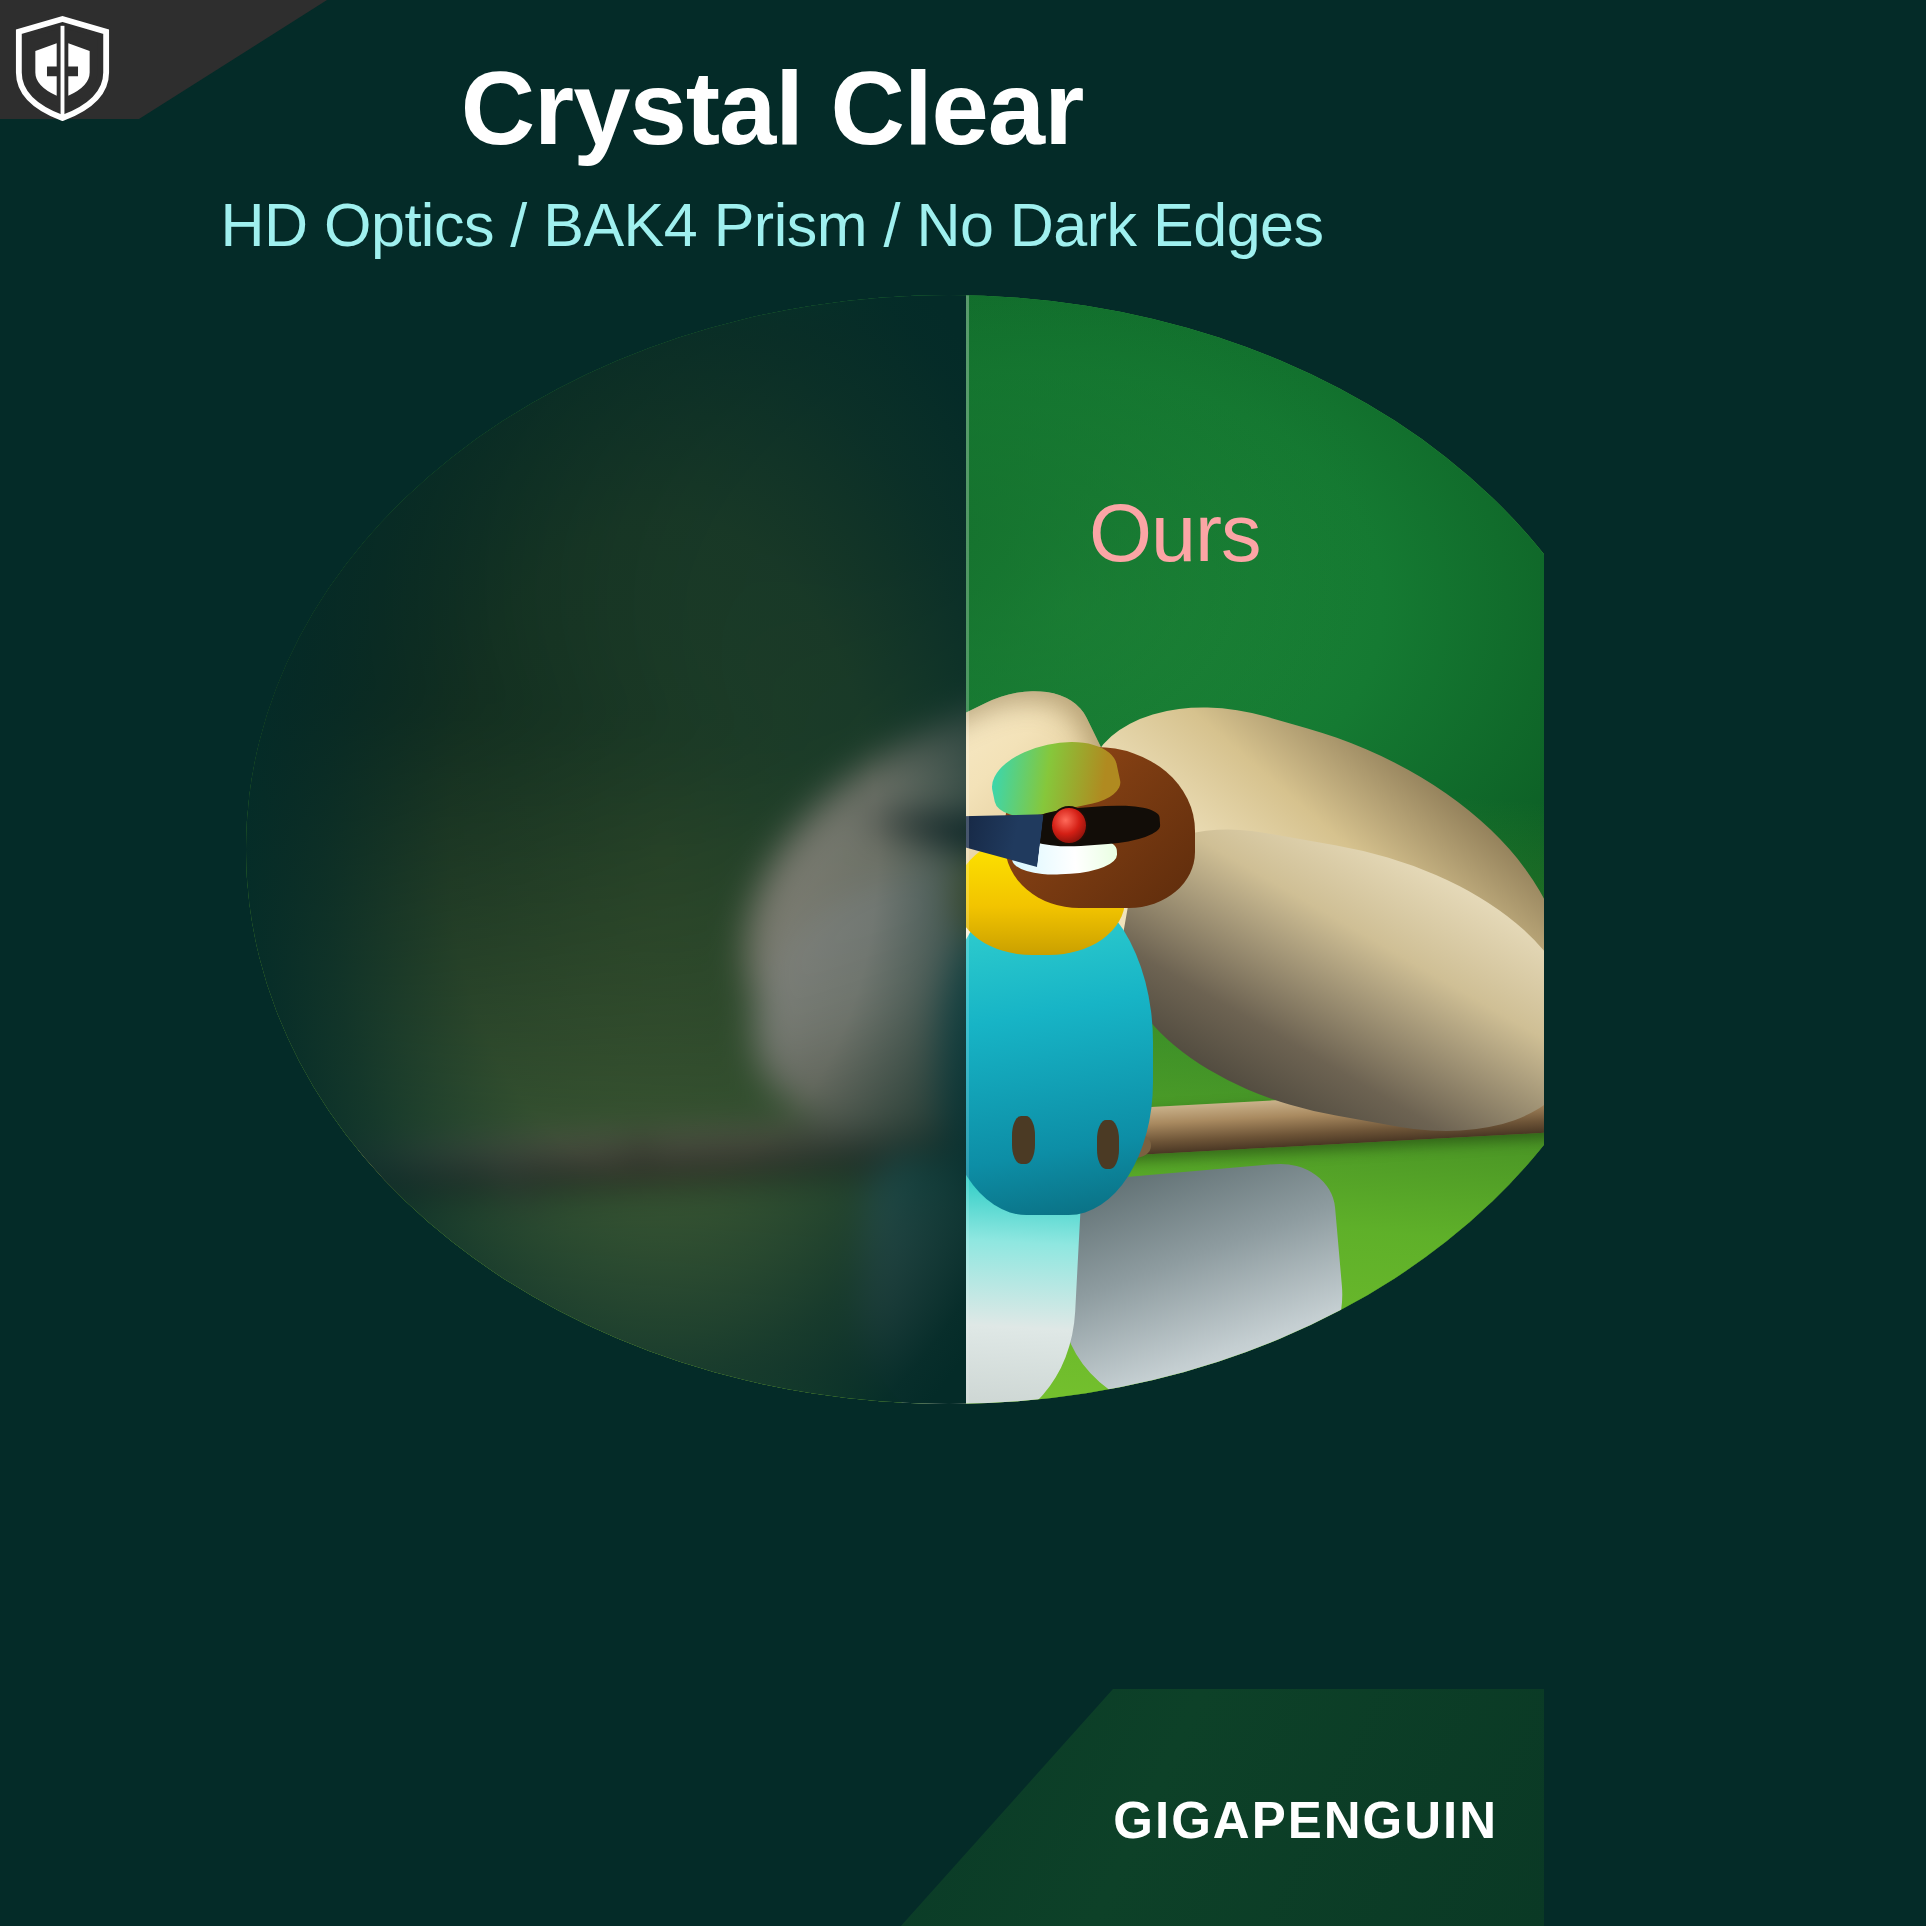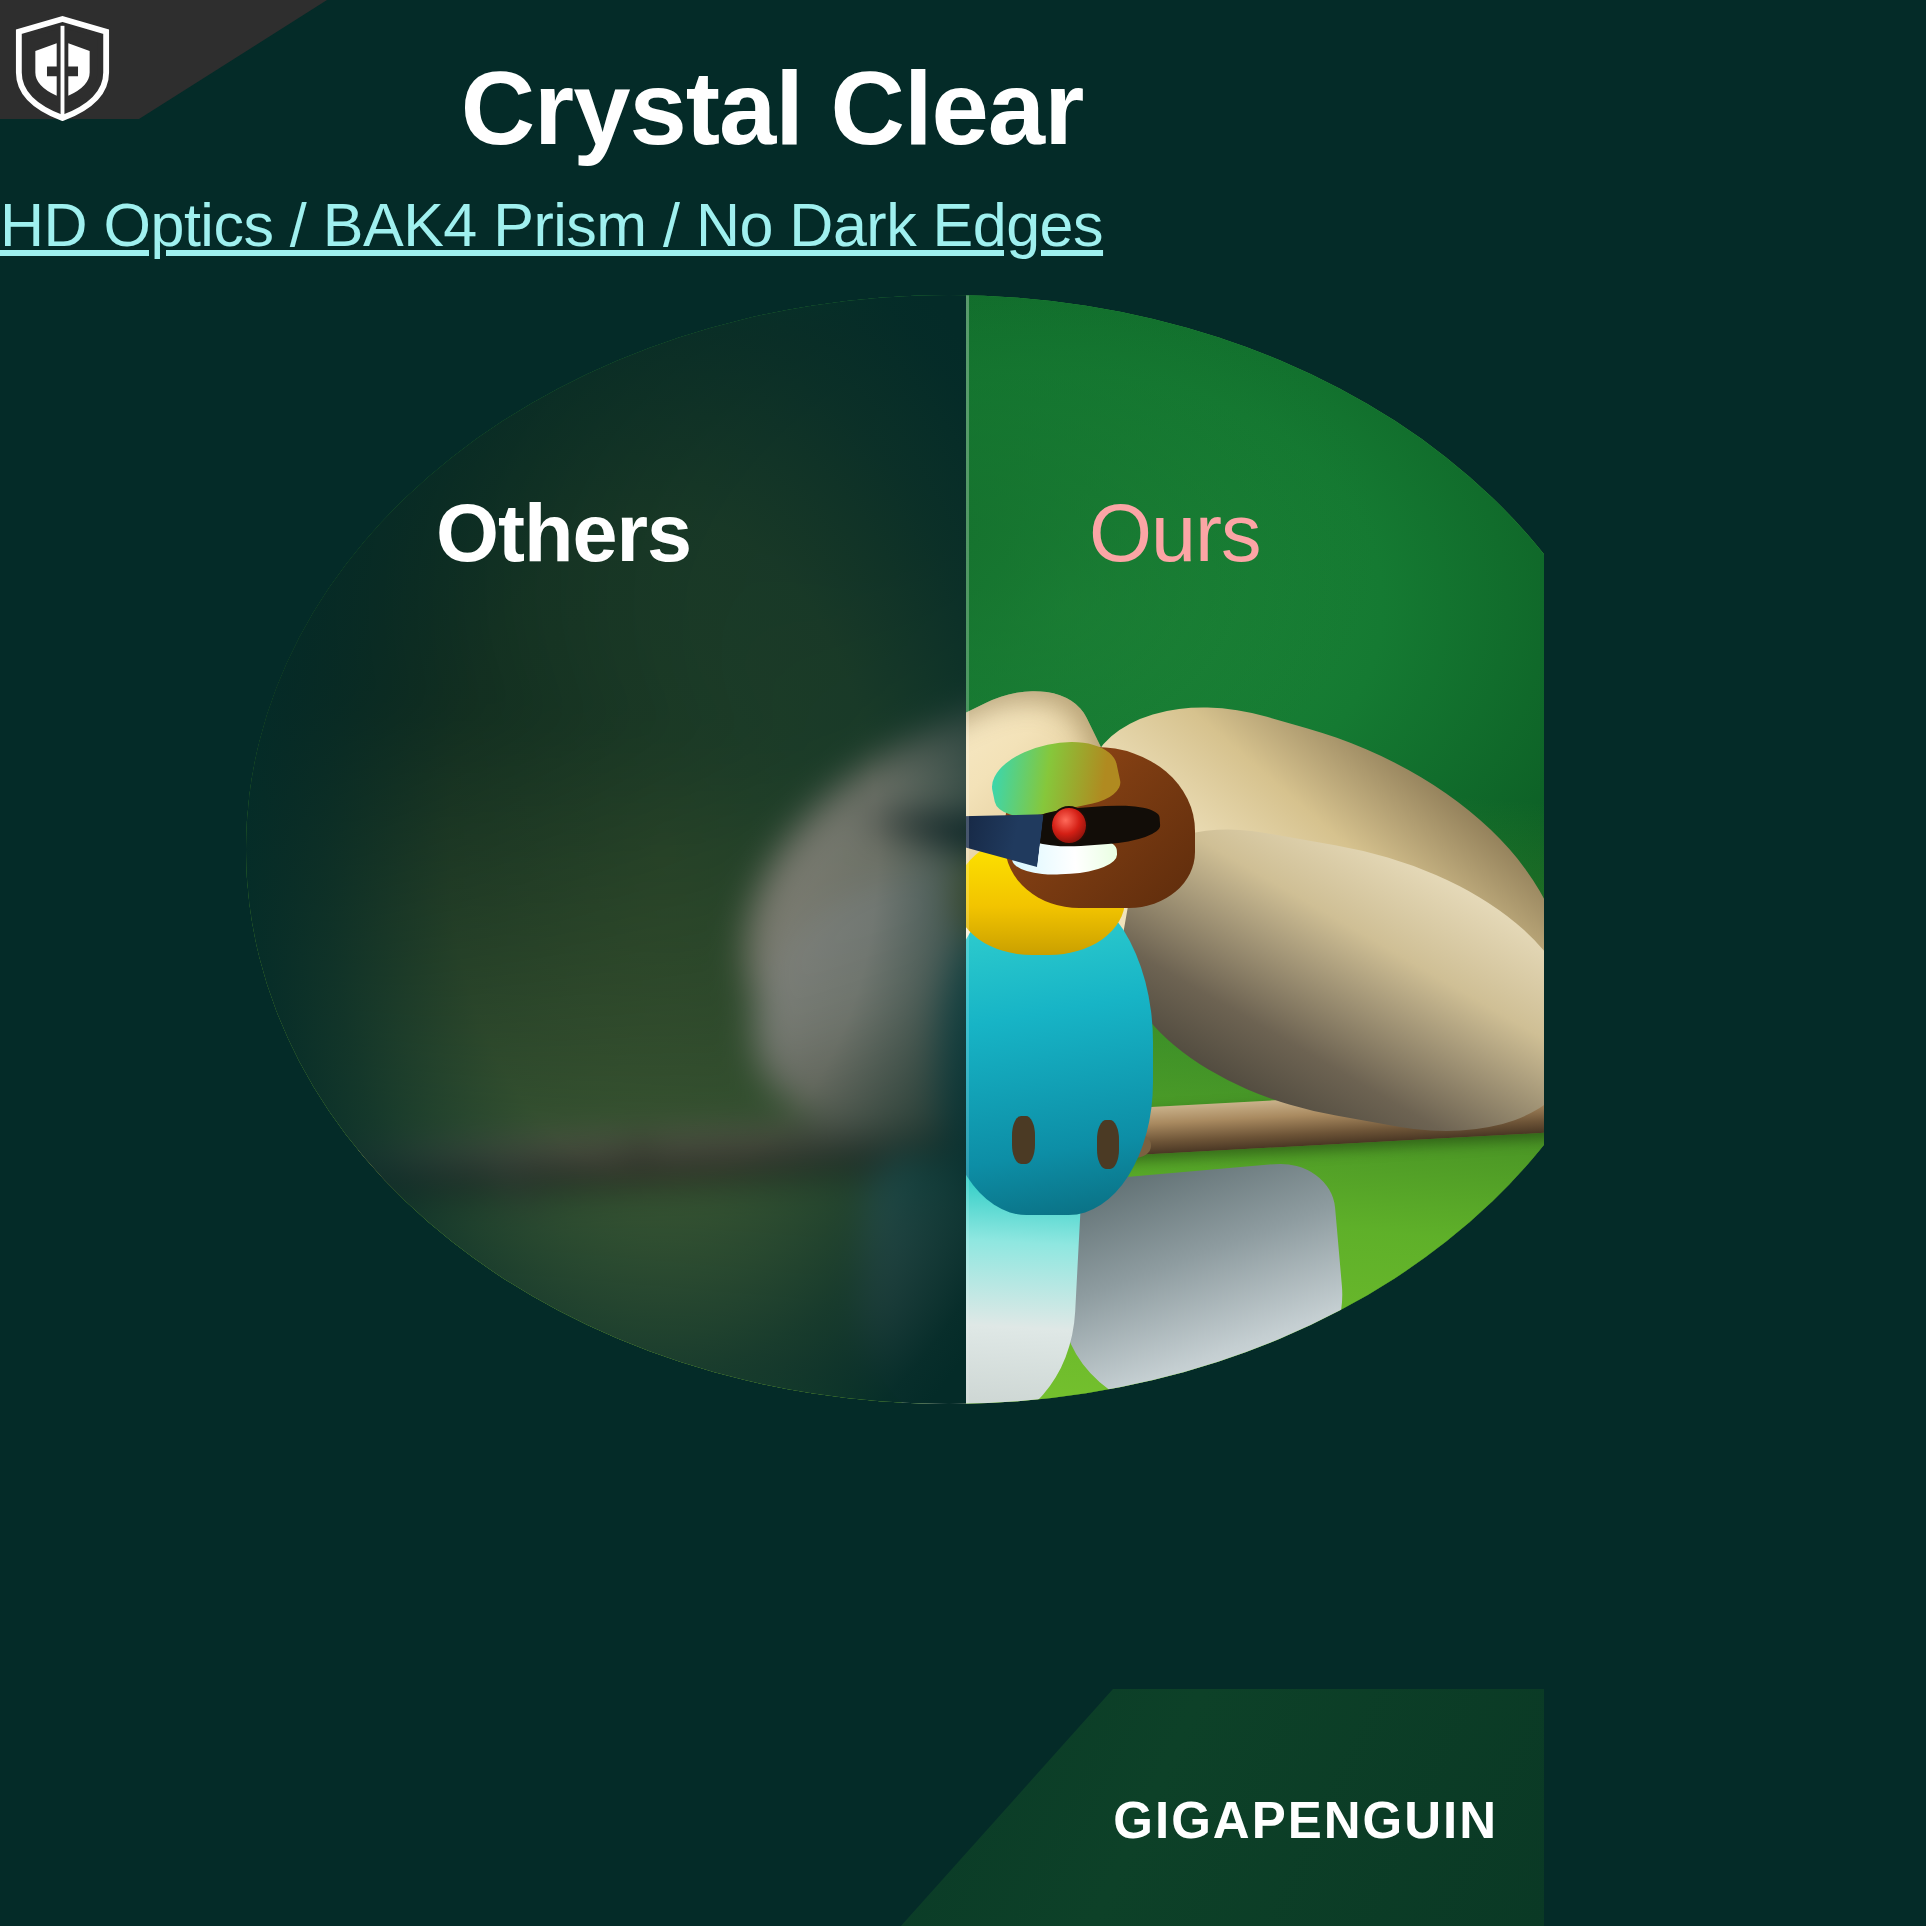--- a/index.html
+++ b/index.html
@@ -42,26 +42,25 @@
     position:absolute; left:0; right:0; top:55px;
     text-align:center;
     color:#ffffff;
     font-size:103px;
     font-weight:700;
     letter-spacing:-1px;
     line-height:1.05;
   }
   .subhead {
     position:absolute; left:0; right:0; top:190px;
-    text-align:left;
+    text-align:center;
     color:#9ff0ef;
     font-size:61px;
     font-weight:400;
     letter-spacing:-0.5px;
-    text-decoration:underline;
   }
 
   
   .photo-circle {
     position:absolute;
     left:246px; top:295px;
     width:1406px; height:1109px;
     border-radius:50%;
     overflow:hidden;
   }
@@ -364,19 +363,18 @@
 
           <div class="beak"></div>
         </div>
       </div>
       <div class="vignette"></div>
     </div>
 
     <div class="split-line"></div>
   </div>
 
-  <div class="label-others">Others</div>
   <div class="label-ours">Ours</div>
 
   <div class="brand">GIGAPENGUIN</div>
 
 </div>
 
 
 </body></html>

